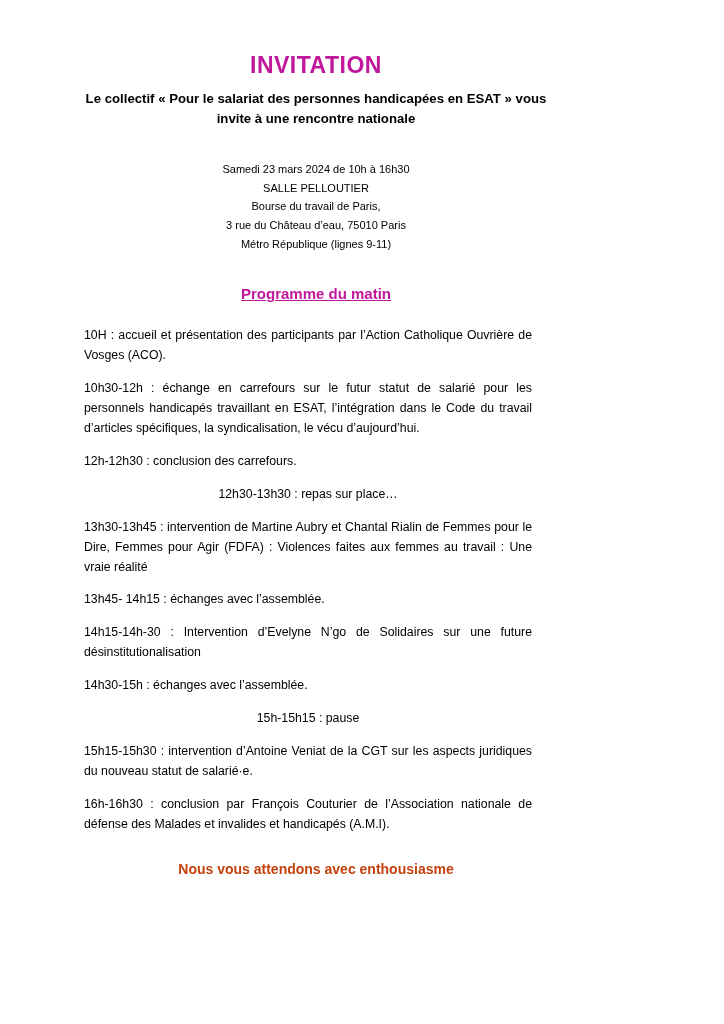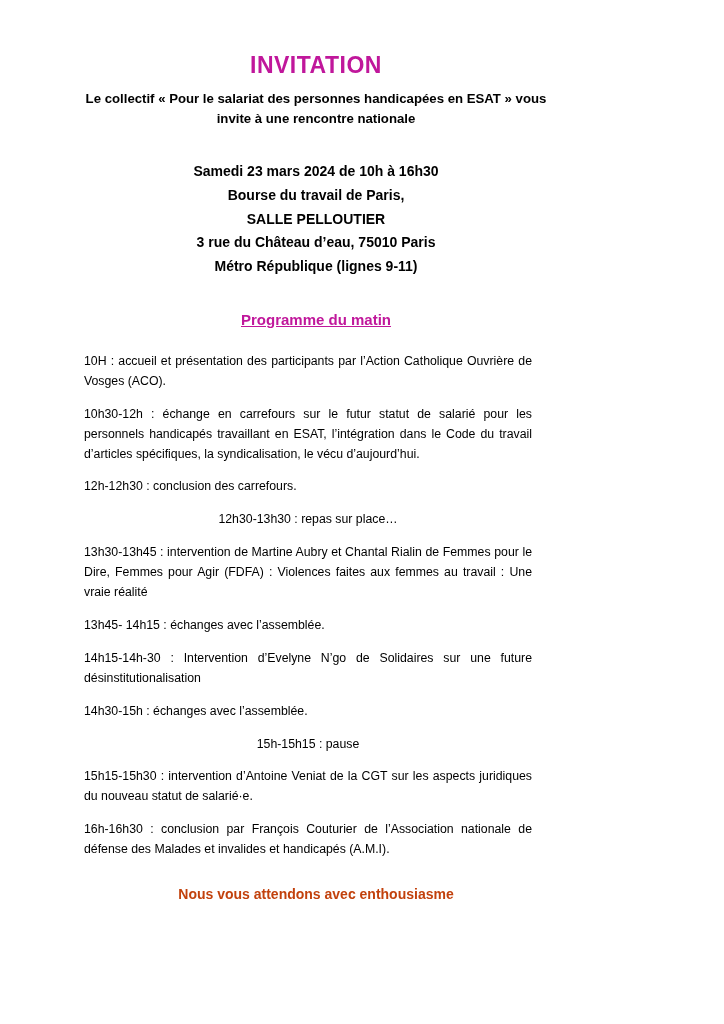--- a/index.html
+++ b/index.html
@@ -42,22 +42,22 @@
     text-align: center;
     color: #c0179b;
     font-size: 13.6px;
     font-weight: bold;
     line-height: 1.5;
     margin: 28px 0 0 0;
     text-transform: uppercase;
   }
   .details {
     text-align: center;
-    font-size: 14px;
-    font-weight: bold;
+    font-size: 11px;
+    font-weight: normal;
     line-height: 1.7;
     margin: 30px 0 0 0;
     color: #000000;
   }
   .programme {
     text-align: center;
     color: #c0179b;
     font-size: 15px;
     font-weight: bold;
     text-decoration: underline;
@@ -89,22 +89,22 @@
 
 <div class="page">
 
   <h1 class="title">INVITATION</h1>
 
   <p class="subtitle">Le collectif « Pour le salariat des personnes handicapées en ESAT » vous invite à une rencontre nationale</p>
 
 
   <div class="details">
     <div>Samedi 23 mars 2024 de 10h à 16h30</div>
+    <div>SALLE PELLOUTIER</div>
     <div>Bourse du travail de Paris,</div>
-    <div>SALLE PELLOUTIER</div>
     <div>3 rue du Château d’eau, 75010 Paris</div>
     <div>Métro République (lignes 9-11)</div>
   </div>
 
   <h2 class="programme">Programme du matin</h2>
 
   <div class="items">
     <p class="item">10H : accueil et présentation des participants par l’Action Catholique Ouvrière de Vosges (ACO).</p>
     <p class="item">10h30-12h : échange en carrefours sur le futur statut de salarié pour les personnels handicapés travaillant en ESAT, l’intégration dans le Code du travail d’articles spécifiques, la syndicalisation, le vécu d’aujourd’hui.</p>
     <p class="item">12h-12h30 : conclusion des carrefours.</p>

